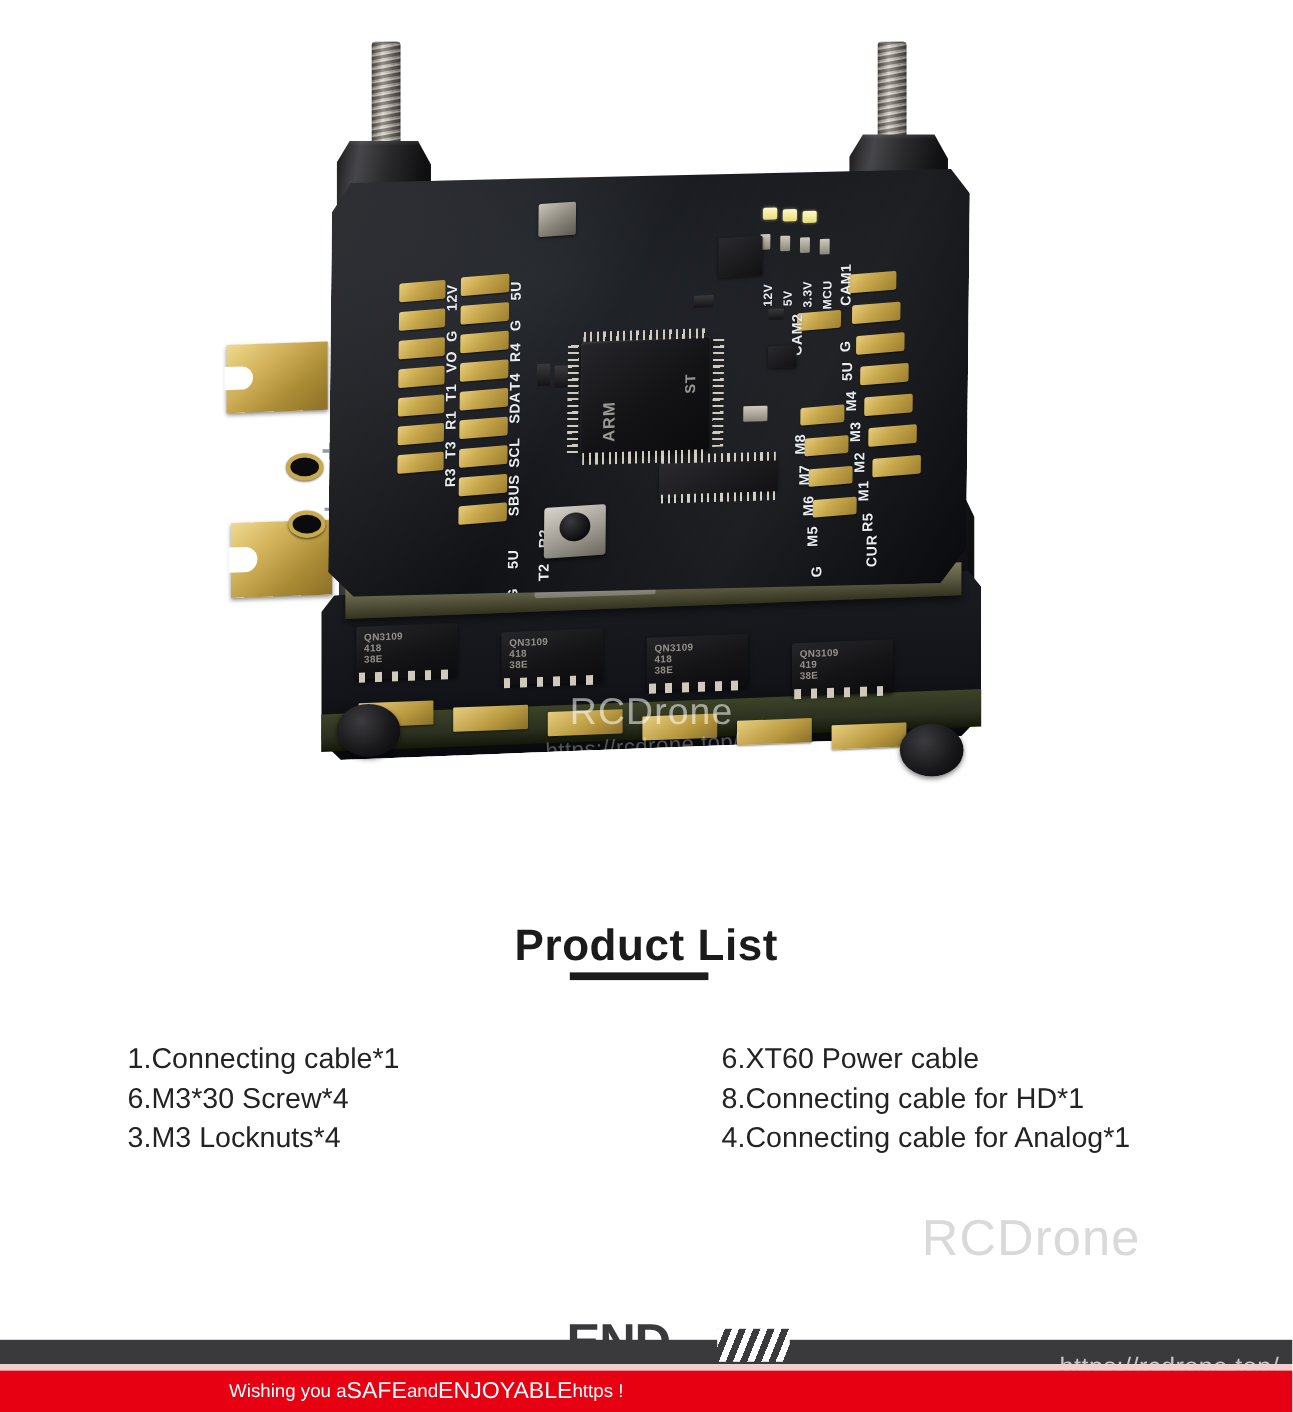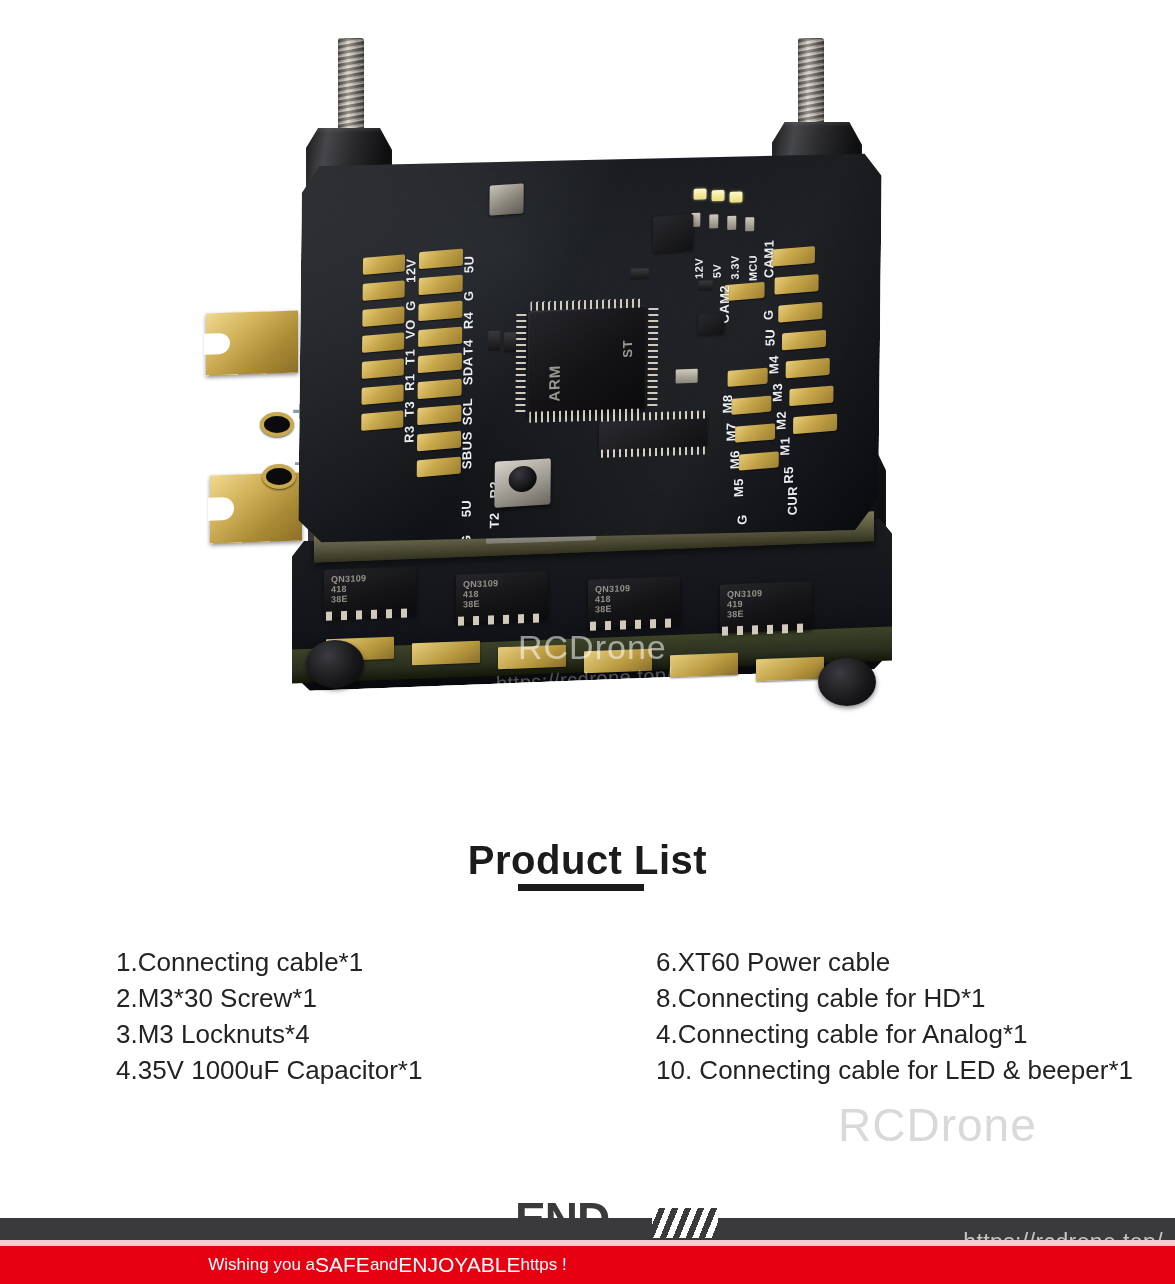--- a/index.html
+++ b/index.html
@@ -635,29 +635,27 @@
 </div>
 
 <div class="list-title-wrap">
   <span class="list-title">Product List</span>
 </div>
 <div class="title-underline"></div>
 
 <div class="list-cols">
   <div class="col col-left">
     <div class="list-item">1.Connecting cable*1</div>
-    <div class="list-item">2.M3*30 Screw*1</div>
+    <div class="list-item">6.M3*30 Screw*4</div>
     <div class="list-item">3.M3 Locknuts*4</div>
-    <div class="list-item">4.35V 1000uF Capacitor*1</div>
   </div>
   <div class="col col-right">
     <div class="list-item">6.XT60 Power cable</div>
     <div class="list-item">8.Connecting cable for HD*1</div>
     <div class="list-item">4.Connecting cable for Analog*1</div>
-    <div class="list-item">10. Connecting cable for LED &amp; beeper*1</div>
   </div>
 </div>
 
 <div class="wm-list">RCDrone</div>
 
 <div class="footer-band"></div>
 <div class="end-logo">END</div>
 <div class="end-slashes"></div>
 <div class="footer-url">https://rcdrone.top/</div>
 <div class="pink-line"></div>

